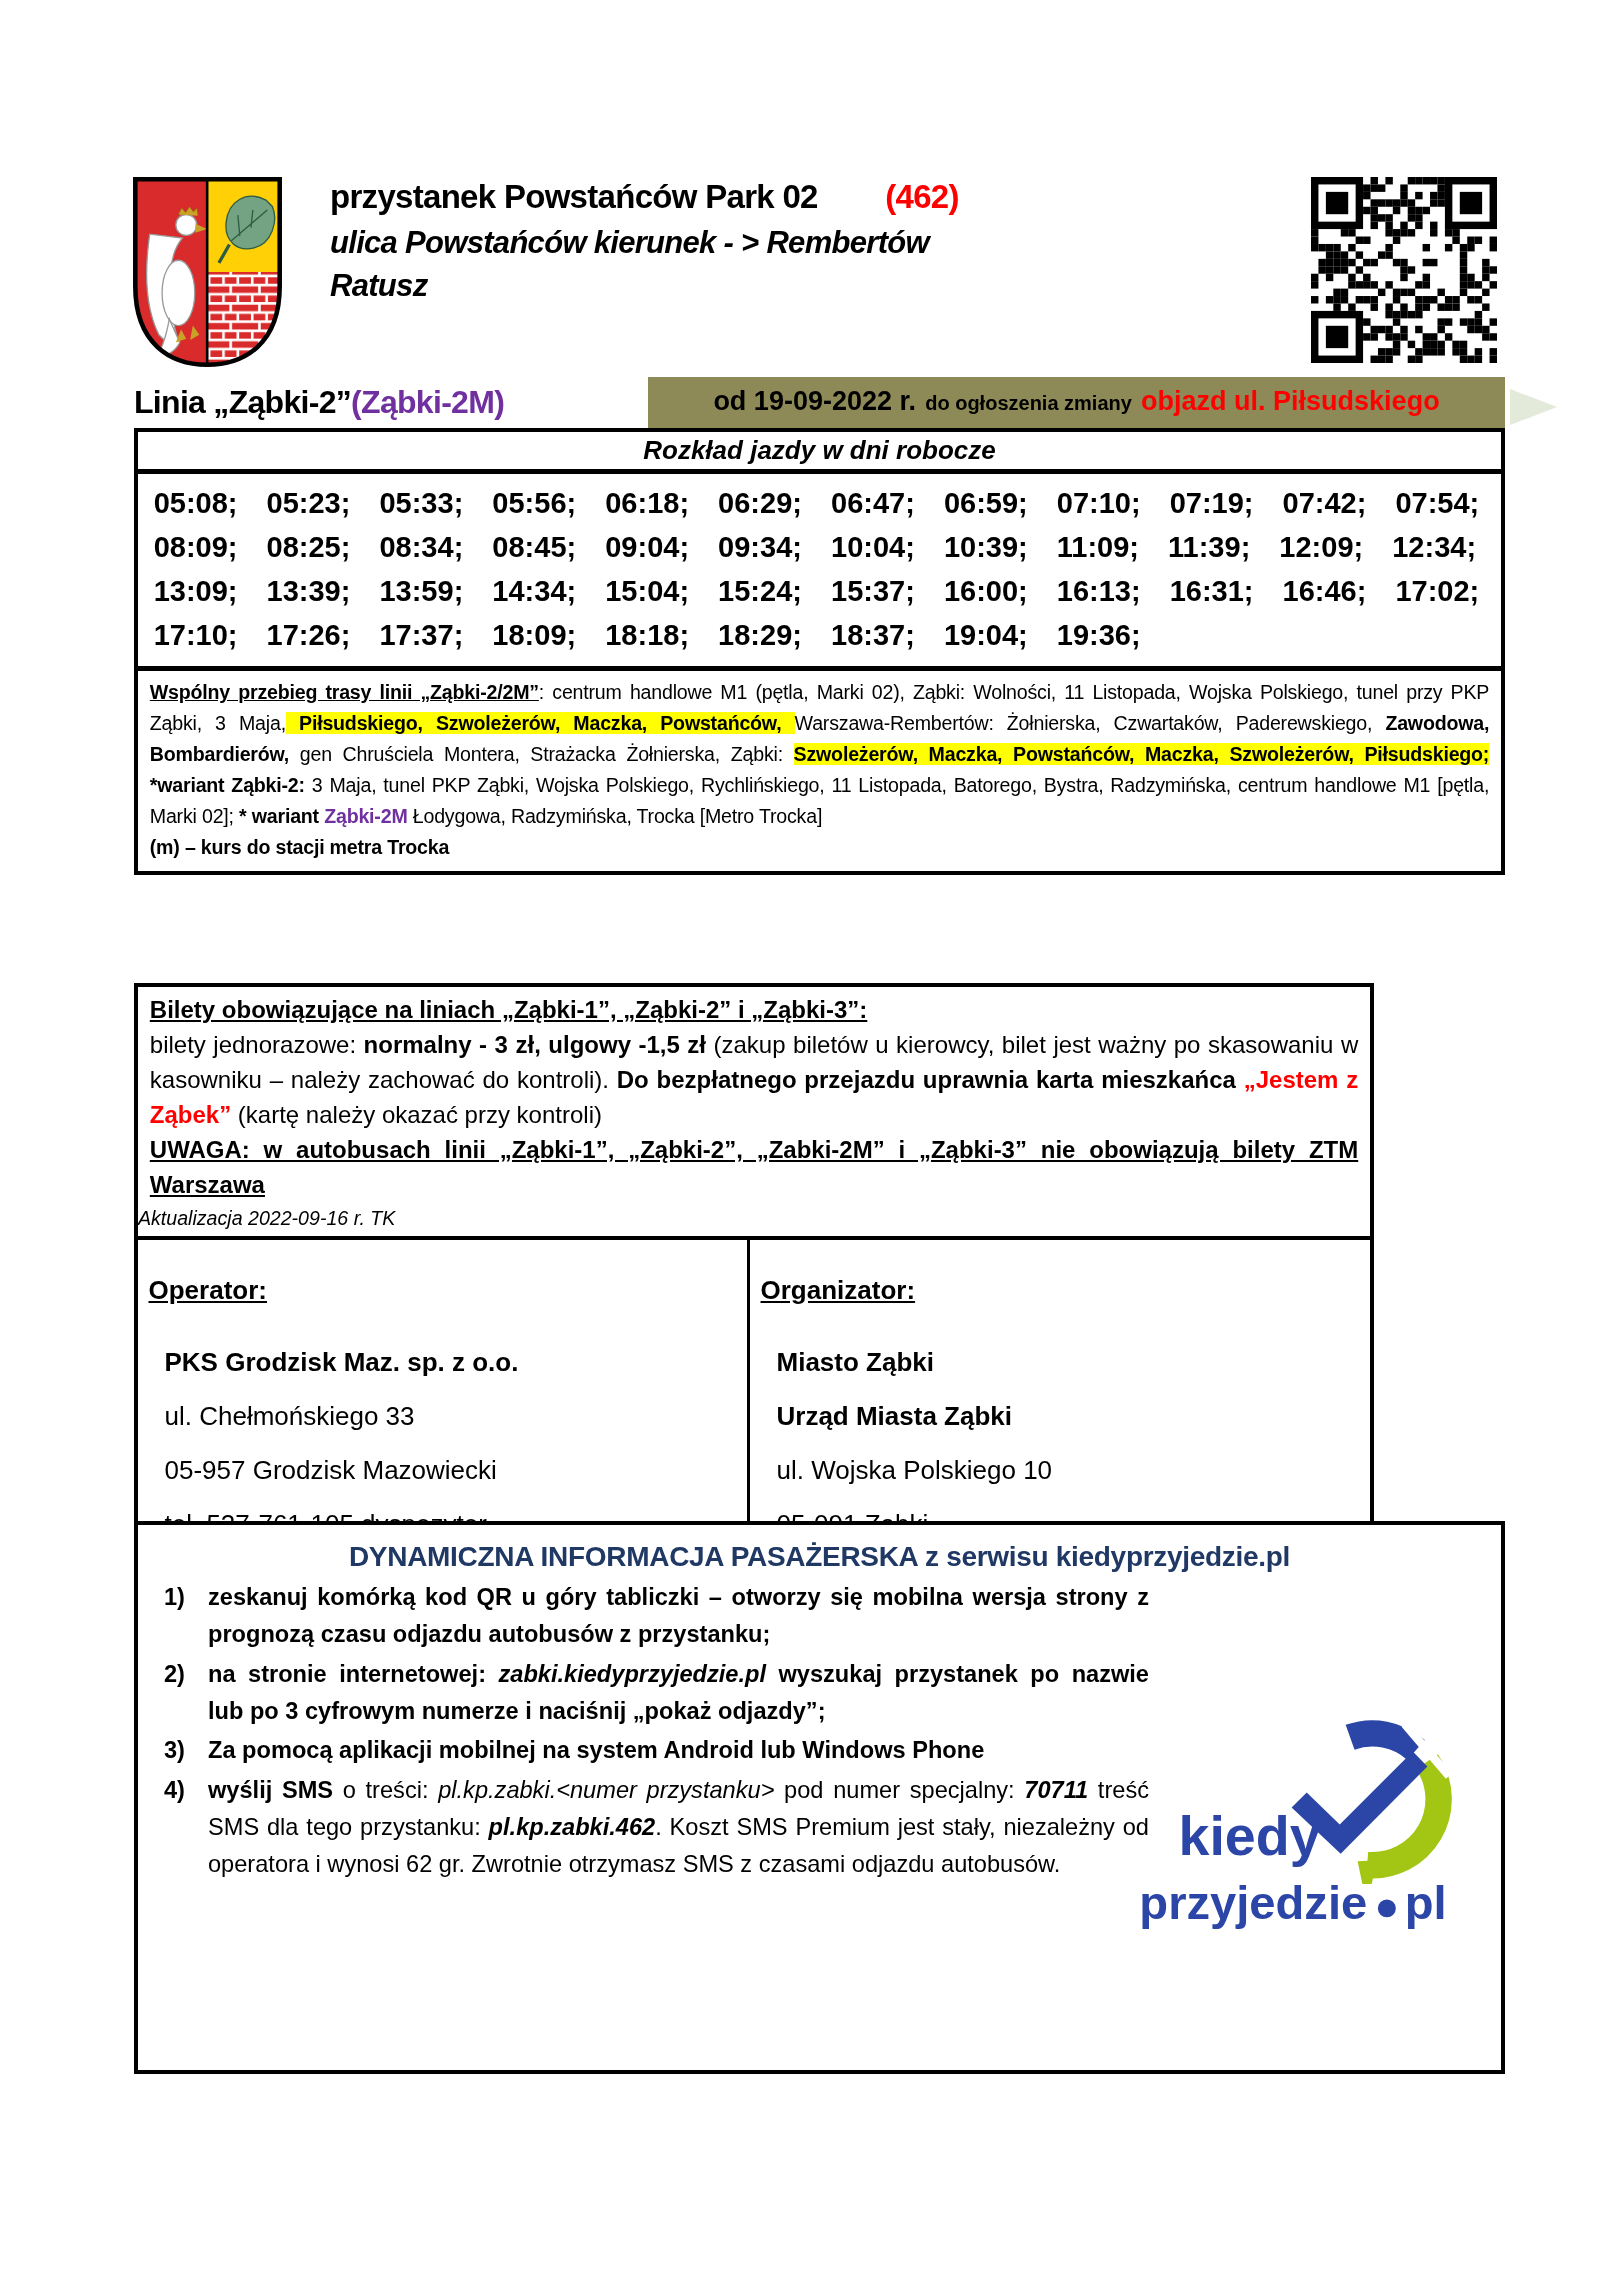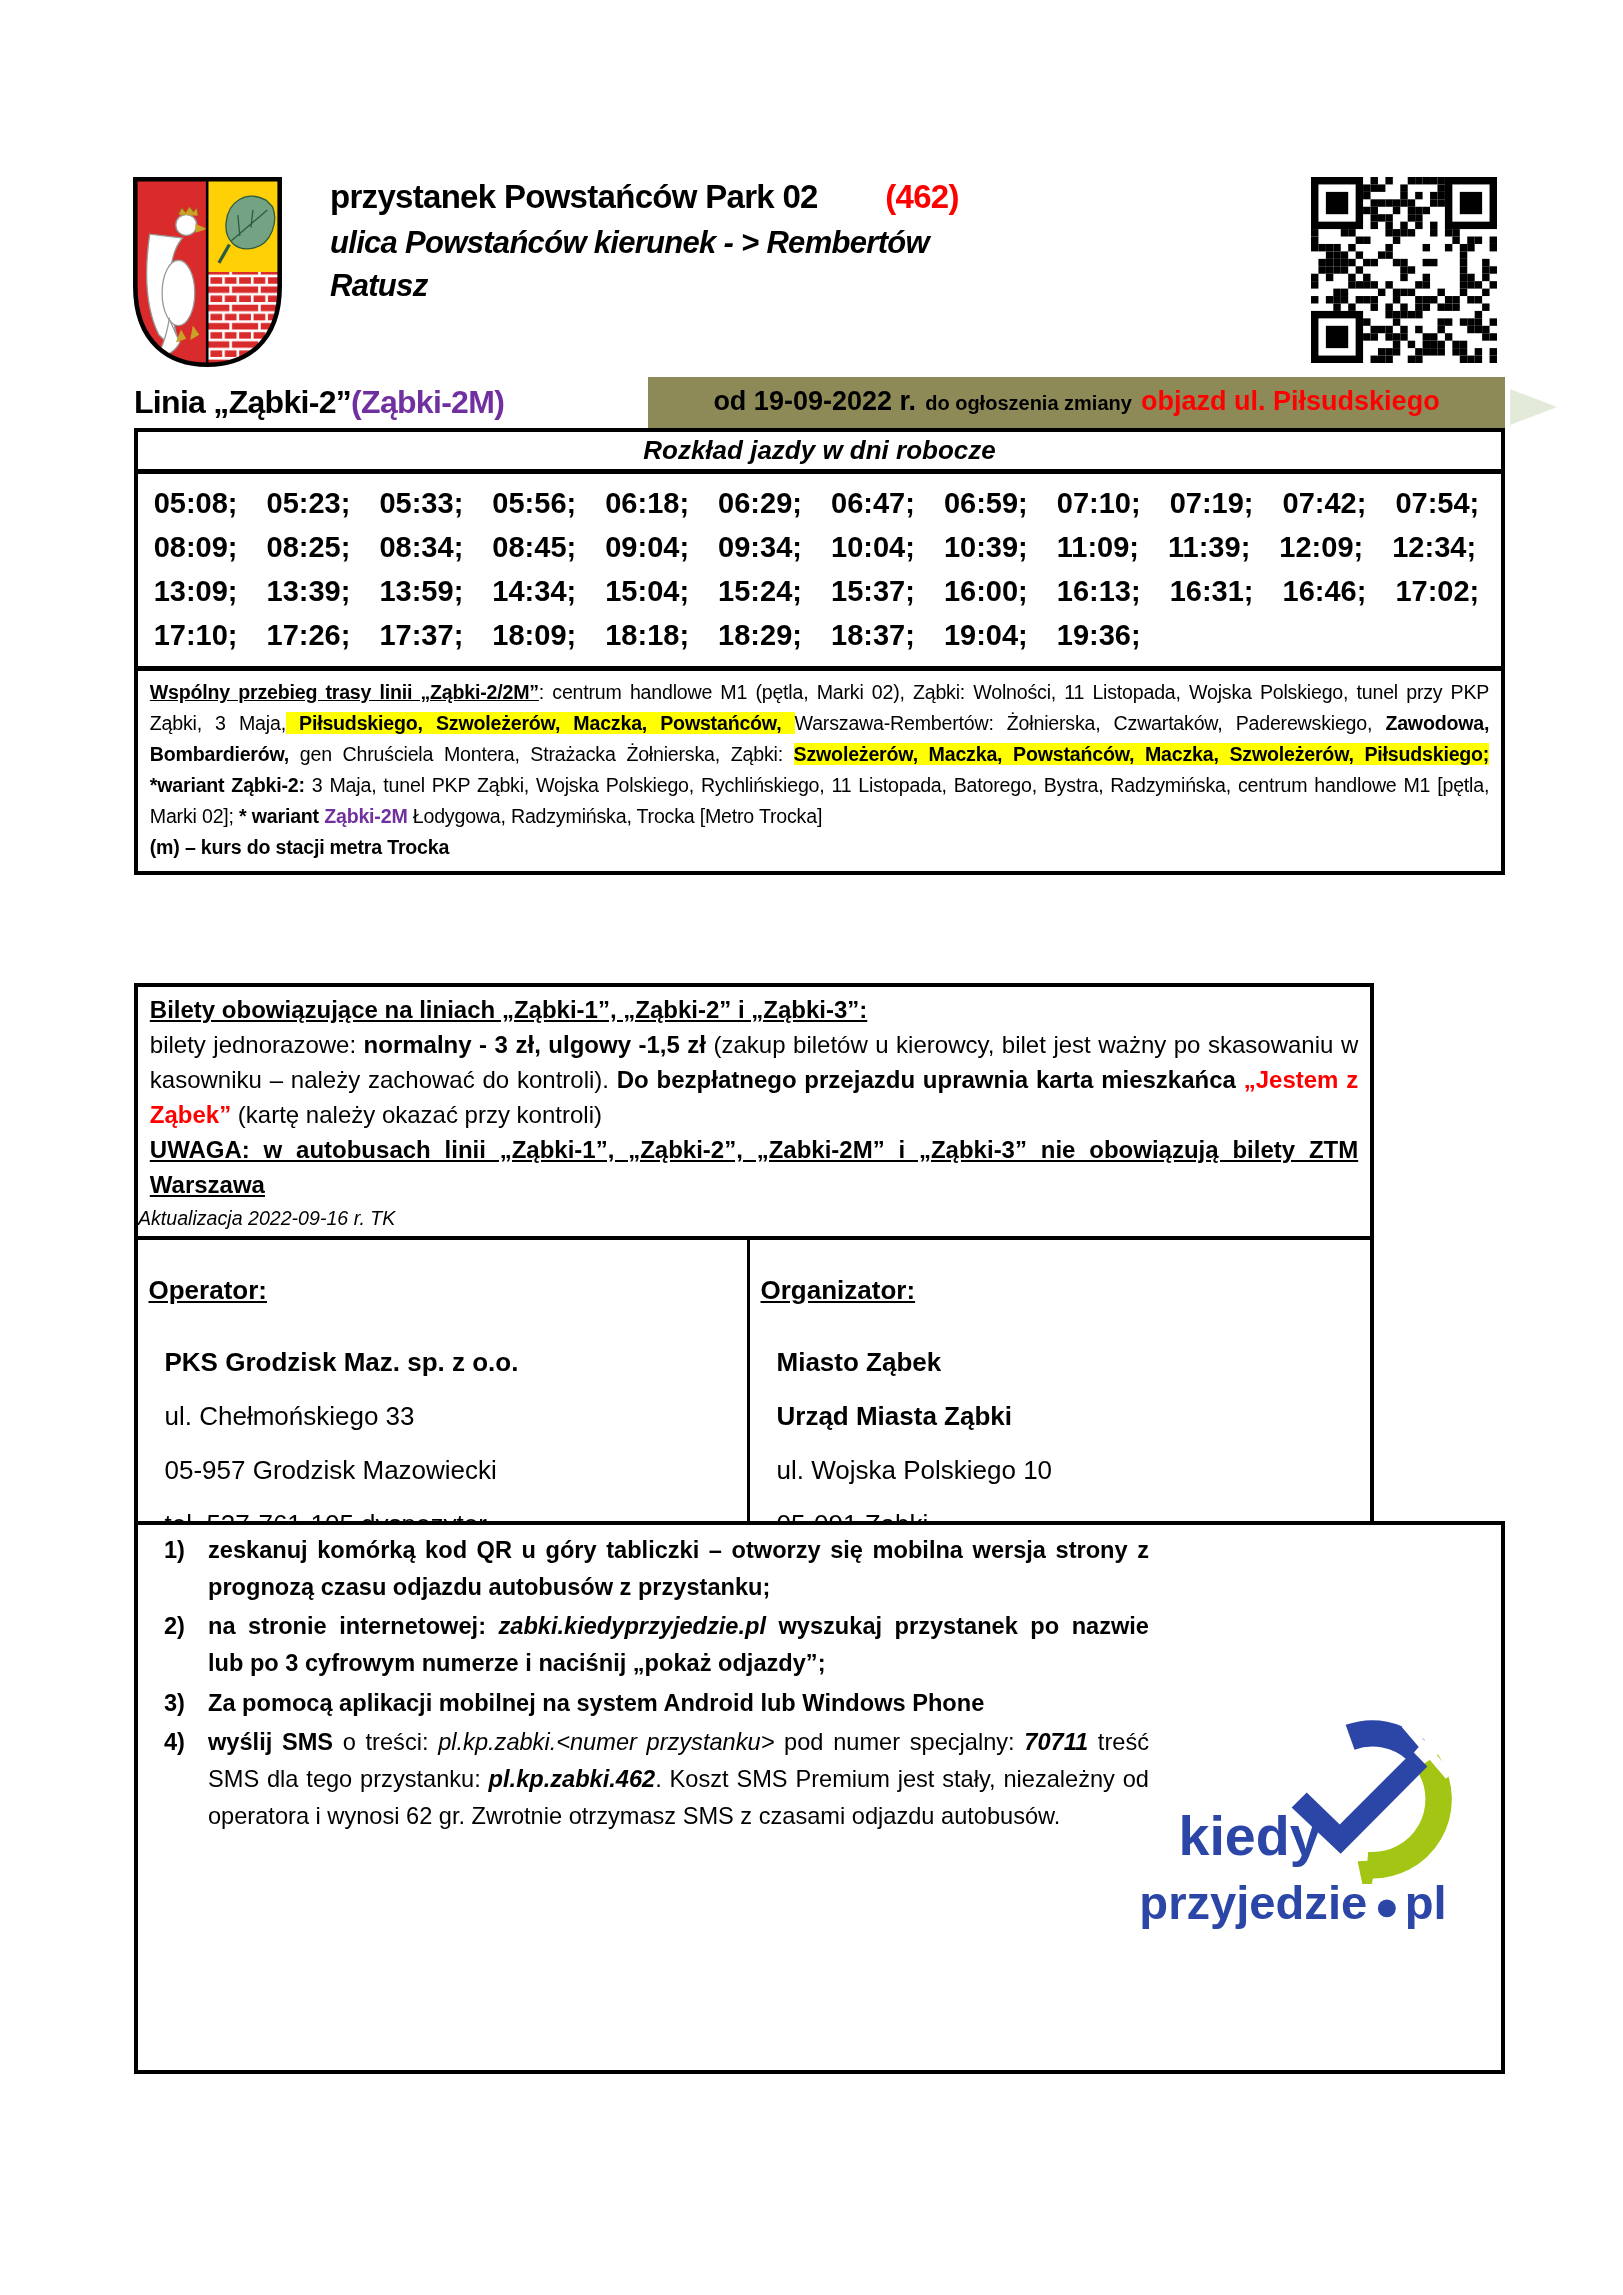--- a/index.html
+++ b/index.html
@@ -388,30 +388,31 @@
       <div class="op-cell">
         <p class="cell-heading">Operator:</p>
         <p class="cell-line b">PKS Grodzisk Maz. sp. z o.o.</p>
         <p class="cell-line">ul. Chełmońskiego 33</p>
         <p class="cell-line">05-957 Grodzisk Mazowiecki</p>
         <p class="cell-line">tel. 537-761-105 dyspozytor</p>
         <p class="cell-line"><span> e-mail: </span><a class="link">przewozy@pksgrodzisk.com.pl</a></p>
       </div>
       <div class="org-cell">
         <p class="cell-heading">Organizator:</p>
-        <p class="cell-line b">Miasto Ząbek</p>
+        <p class="cell-line b">Miasto Ząbki</p>
         <p class="cell-line b">Urząd Miasta Ząbki</p>
         <p class="cell-line">ul. Wojska Polskiego 10</p>
         <p class="cell-line">05-091 Ząbki,</p>
         <p class="cell-line"><span>e-mail: </span><a class="link">um@zabki.pl</a></p>
       </div>
     </div>
   </div>
 
   <div class="info-box">
+    <div class="info-title">DYNAMICZNA INFORMACJA PASAŻERSKA z serwisu kiedyprzyjedzie.pl</div>
     <div class="info-list">
       <div class="info-item">
         <span class="num">1)</span>
         <span class="itext b">zeskanuj komórką kod QR u góry tabliczki – otworzy się mobilna wersja strony z prognozą czasu odjazdu autobusów z przystanku;</span>
       </div>
       <div class="info-item">
         <span class="num">2)</span>
         <span class="itext"><span class="b">na stronie internetowej: </span><span class="b i">zabki.kiedyprzyjedzie.pl</span><span class="b"> wyszukaj przystanek po nazwie lub po 3 cyfrowym numerze i naciśnij „pokaż odjazdy”;</span></span>
       </div>
       <div class="info-item">

